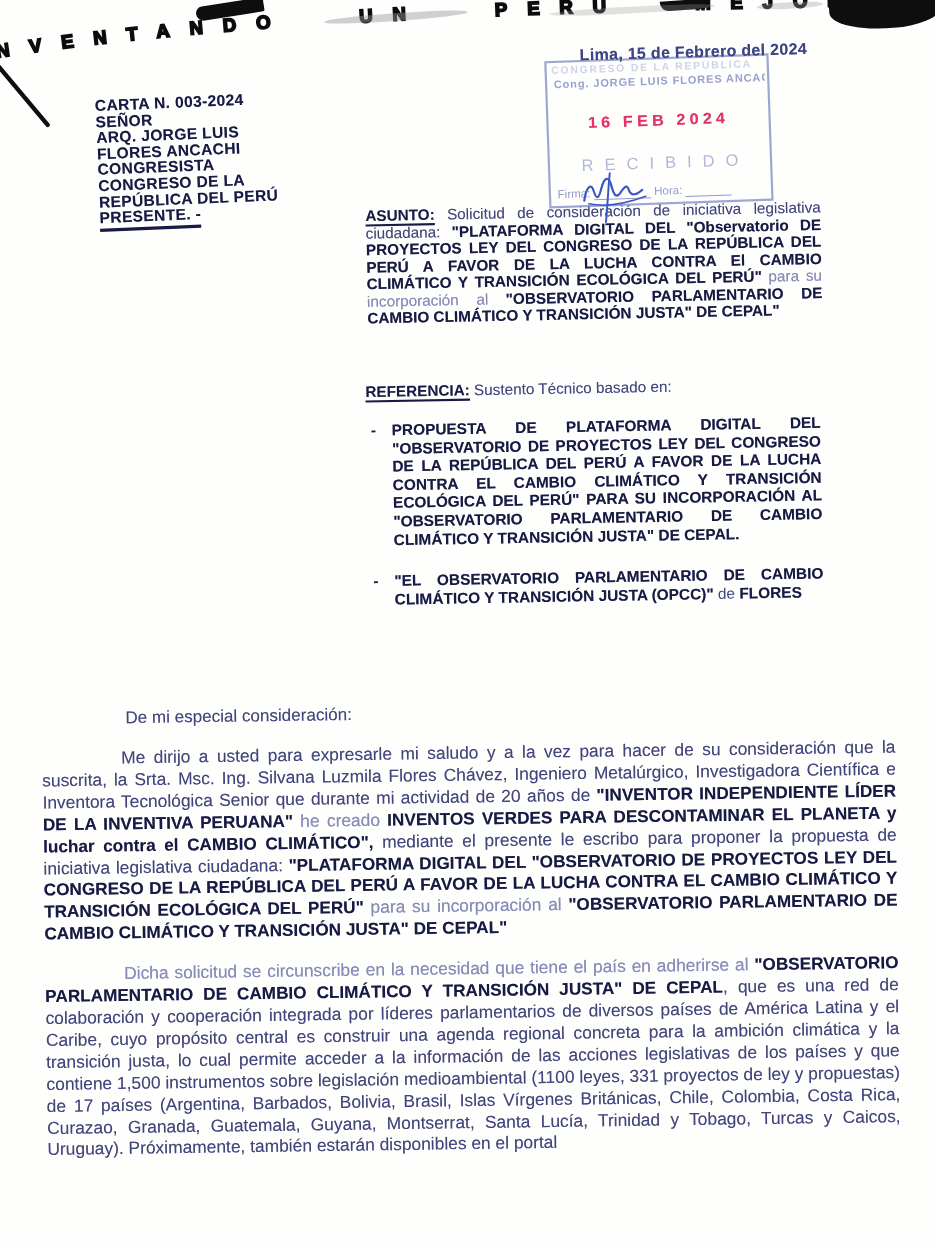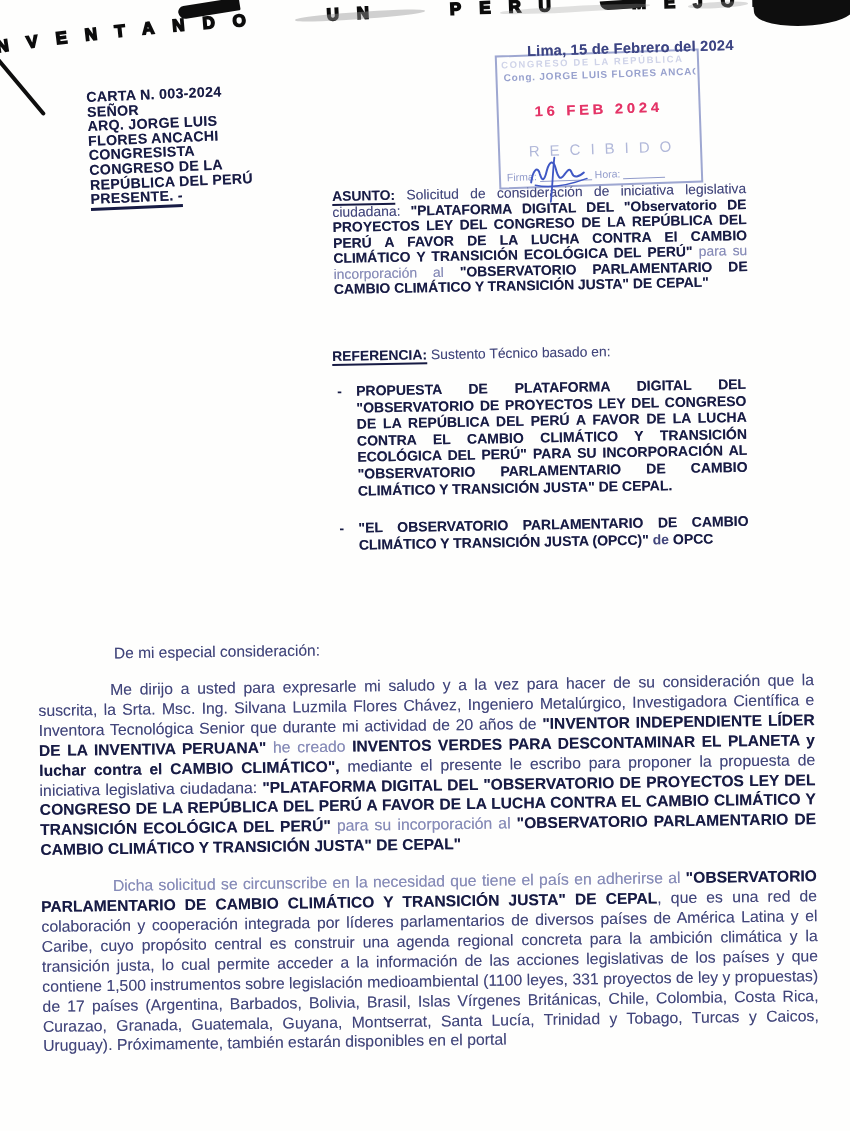--- a/index.html
+++ b/index.html
@@ -103,21 +103,21 @@
   }
   .bullets{
     position:absolute;left:337px;top:383px;width:409px;
     transform:rotate(-1deg);transform-origin:left top;
     font-size:14px;line-height:16.6px;
     color:var(--ink-dark);
   }
   .bullet{display:flex;gap:9px;margin-bottom:21px;}
   .bullet .dash{flex:0 0 10px;font-weight:800;}
   .bullet .btxt{flex:1;text-align:justify;font-weight:800;text-shadow:0 0 .5px rgba(23,27,68,.5);}
-  .bullet .btxt .reg{font-weight:700;color:var(--ink-regular);text-shadow:none;}
+  .bullet .btxt .reg{font-weight:400;color:var(--ink-regular);text-shadow:none;}
   
   .salutation{
     position:absolute;left:114px;top:643px;
     font-size:15.5px;color:var(--ink-regular);
     transform:rotate(-.8deg);
     text-shadow:0 0 .5px rgba(65,69,123,.4);
   }
   .body-text{
     position:absolute;left:38px;top:681px;width:776px;
     transform:rotate(-.8deg);transform-origin:left top;
@@ -198,21 +198,21 @@
   <div class="bullets">
     <div class="bullet">
       <span class="dash">-</span>
       <span class="btxt">PROPUESTA DE PLATAFORMA DIGITAL DEL "OBSERVATORIO DE PROYECTOS LEY DEL CONGRESO DE LA REPÚBLICA DEL PERÚ A FAVOR DE LA LUCHA CONTRA EL CAMBIO CLIMÁTICO Y TRANSICIÓN ECOLÓGICA DEL PERÚ" PARA SU INCORPORACIÓN AL "OBSERVATORIO PARLAMENTARIO DE CAMBIO CLIMÁTICO Y TRANSICIÓN JUSTA" DE CEPAL.</span>
     </div>
     <div class="bullet">
       <span class="dash">-</span>
       <span class="btxt">
         <span>"EL OBSERVATORIO PARLAMENTARIO DE CAMBIO CLIMÁTICO Y TRANSICIÓN JUSTA (OPCC)"</span>
         <span class="reg">de</span>
-        <span>OPCC</span>
+        <span>FLORES</span>
       </span>
     </div>
   </div>
 
   <div class="salutation">De mi especial consideración:</div>
 
   <div class="body-text">
     <p>
       <span>Me dirijo a usted para expresarle mi saludo y a la vez para hacer de su consideración que la suscrita, la Srta. Msc. Ing. Silvana Luzmila Flores Chávez, Ingeniero Metalúrgico, Investigadora Científica e Inventora Tecnológica Senior que durante mi actividad de 20 años de</span>
       <span class="b">"INVENTOR INDEPENDIENTE LÍDER DE LA INVENTIVA PERUANA"</span>

